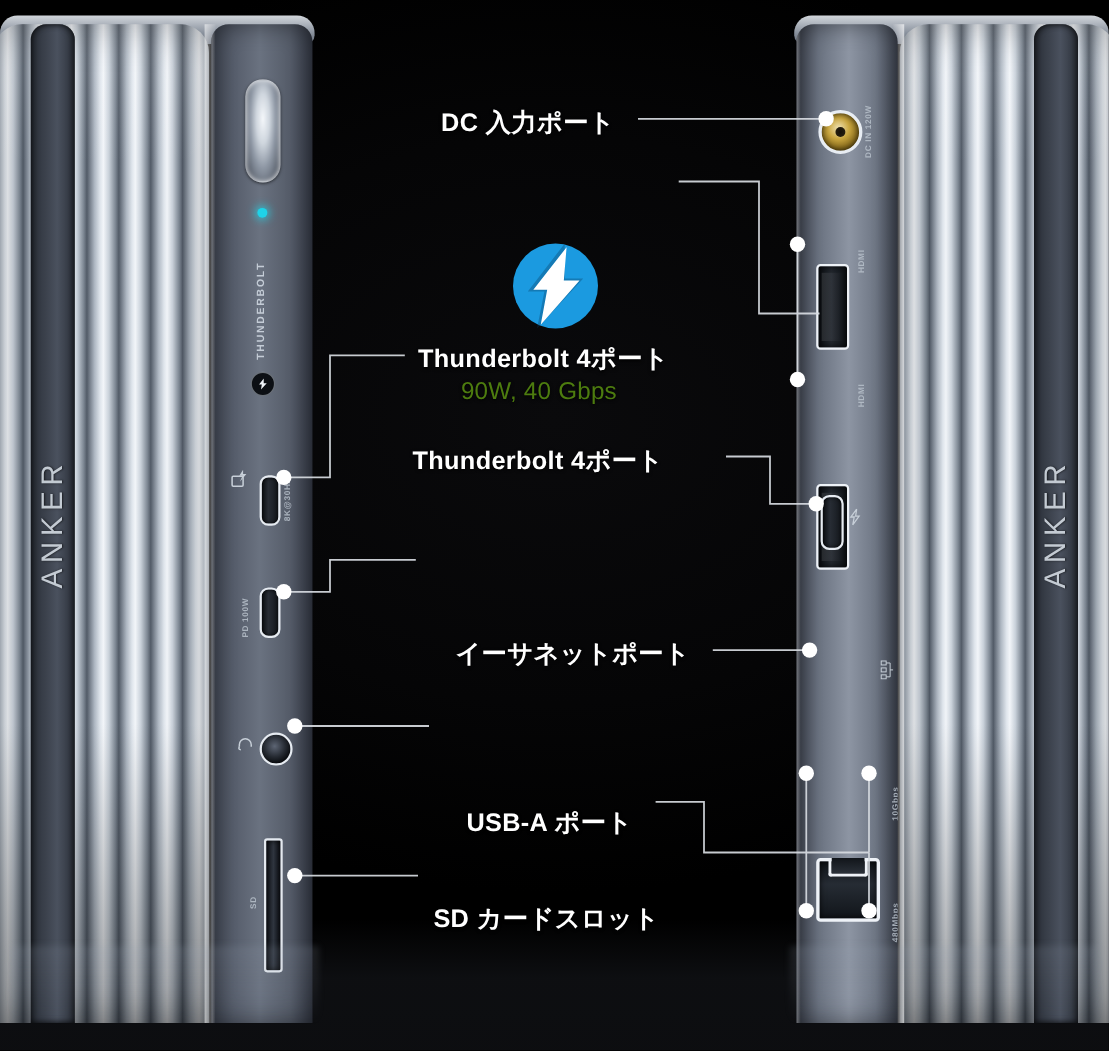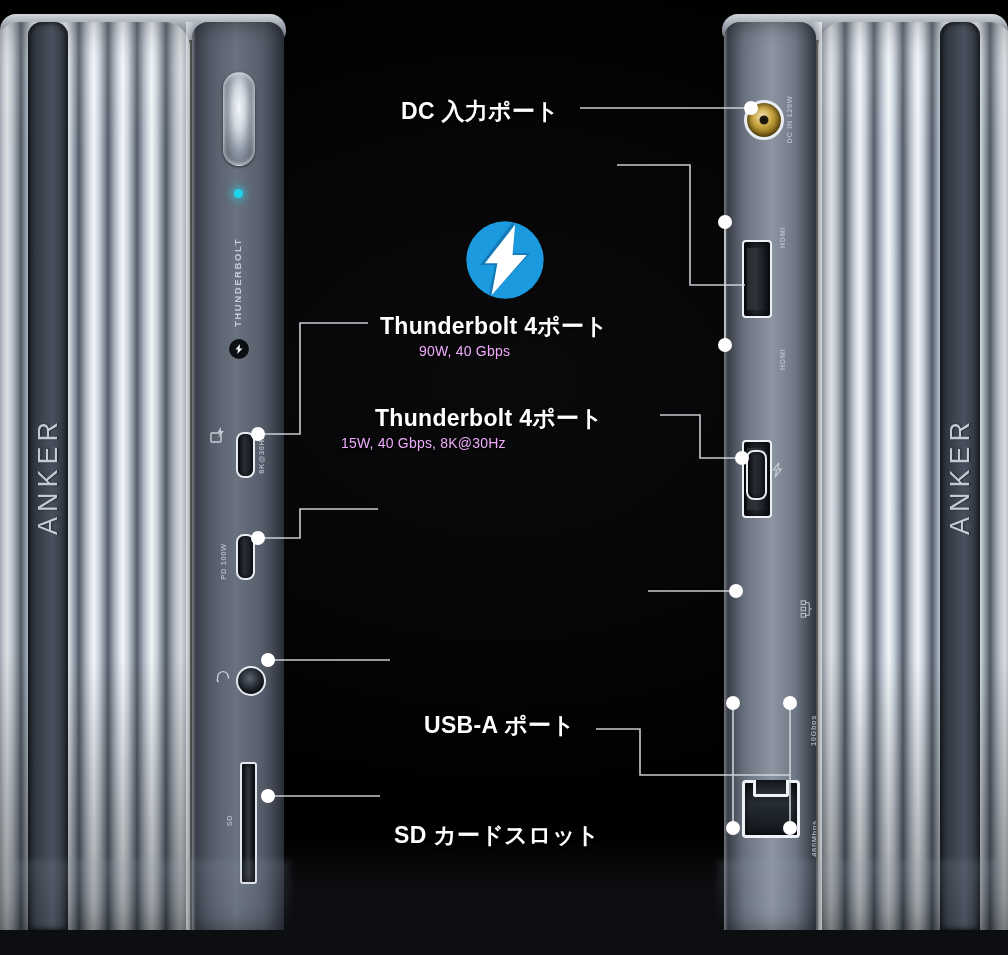--- a/index.html
+++ b/index.html
@@ -189,21 +189,21 @@
     border:2.5px solid #e6ebf1;
   }
 
   
   .labels{position:absolute;inset:0;}
   .lbl{
     position:absolute;color:#ffffff;white-space:nowrap;
     text-shadow:0 1px 3px rgba(0,0,0,.9);
   }
   .lbl-main{font-size:23px;font-weight:700;letter-spacing:.3px;}
-  .lbl-sub{font-size:14px;font-weight:400;color:#f0abfc;letter-spacing:.2px;}
+  .lbl-sub{font-size:22px;font-weight:400;color:#4d7c0f;letter-spacing:.2px;}
   .leader{position:absolute;pointer-events:none;}
   .tb-logo{position:absolute;}
 </style>
 </head>
 <body>
 
 <div class="stage">
   <div class="bg-vignette"></div>
   <div class="bg-floor"></div>
 
@@ -366,22 +366,22 @@
   </svg>
 
   <div class="labels">
     <div class="lbl lbl-main" style="left:401px;top:96px;">DC 入力ポート</div>
 
 
     <div class="lbl lbl-main" style="left:380px;top:311px;">Thunderbolt 4ポート</div>
     <div class="lbl lbl-sub" style="left:419px;top:343px;">90W, 40 Gbps</div>
 
     <div class="lbl lbl-main" style="left:375px;top:403px;">Thunderbolt 4ポート</div>
-    <div class="lbl lbl-sub" style="left:341px;top:435px;">15W, 40 Gbps, 8K@30Hz</div>
-
-
-
-
-    <div class="lbl lbl-main" style="left:424px;top:710px;">USB-A ポート</div>
+
+
+    <div class="lbl lbl-main" style="left:414px;top:579px;">イーサネットポート</div>
+
+
+    <div class="lbl lbl-main" style="left:424px;top:732px;">USB-A ポート</div>
 
     <div class="lbl lbl-main" style="left:394px;top:784px;margin-top:36px;">SD カードスロット</div>
   </div>
 </div>
 
 </body></html>

